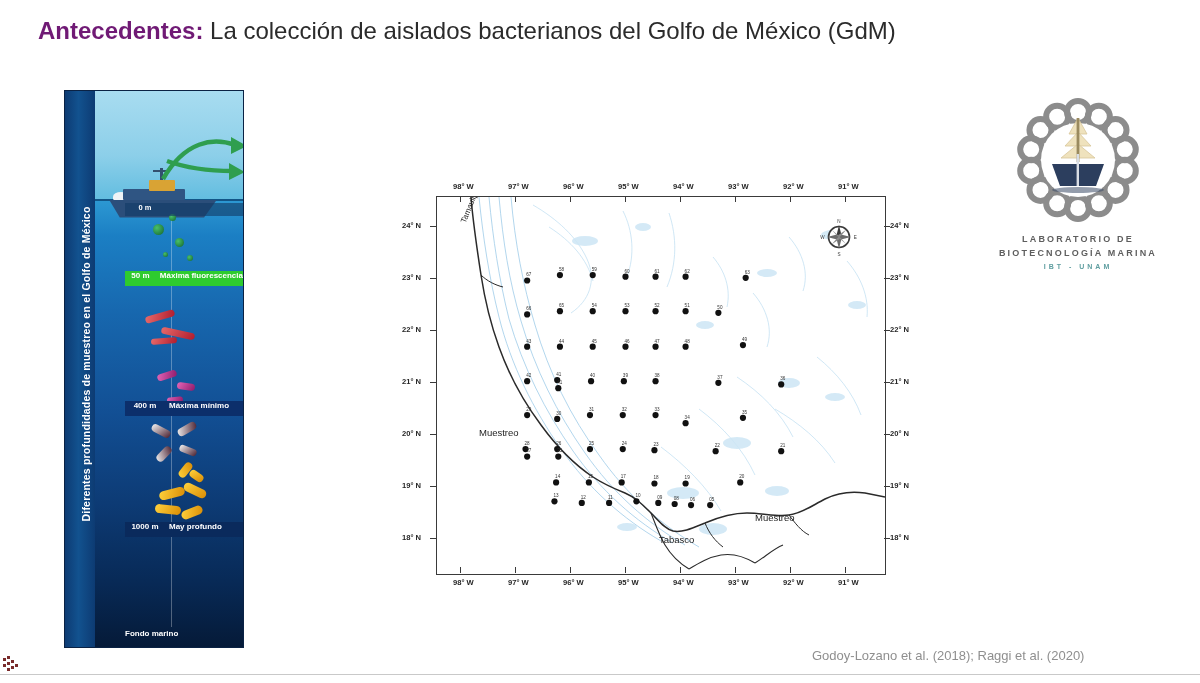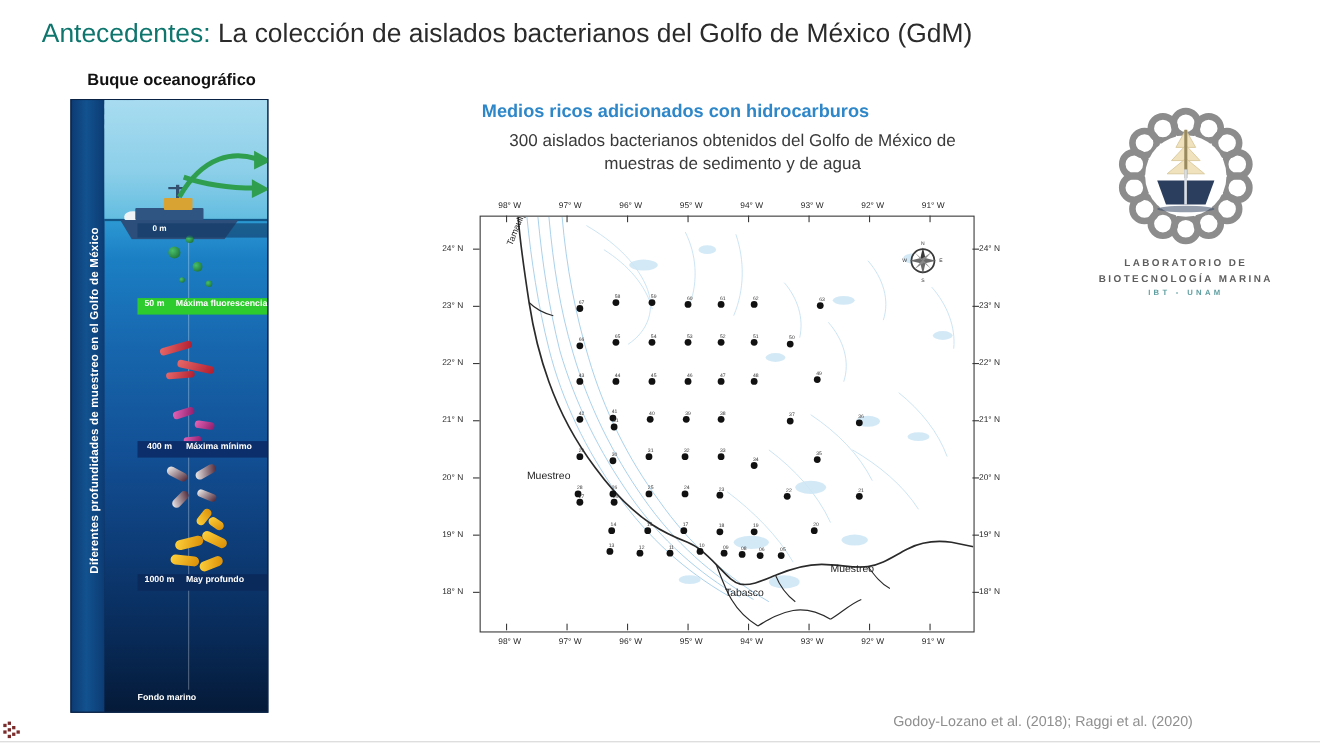--- a/index.html
+++ b/index.html
@@ -8,21 +8,21 @@
     background:#ffffff;
     font-family:"Liberation Sans", sans-serif;
     overflow:hidden;
     position:relative;
   }
   
   #slide-title{
     position:absolute;left:38px;top:14px;width:1120px;height:34px;
     font-size:24px;line-height:34px;color:#262626;white-space:nowrap;
   }
-  #slide-title .lead{color:#0f766e;font-weight:normal;}
+  #slide-title .lead{color:#701a75;font-weight:bold;}
   #slide-title .rest{color:#2b2b2b;}
 
   
   #wc-panel{position:absolute;left:46px;top:64px;width:212px;height:584px;}
   #wc-heading{
     position:absolute;left:10px;top:0;width:200px;height:22px;
     font-size:15px;font-weight:bold;color:#111;text-align:center;
     white-space:nowrap;
   }
   #wc-figure{
@@ -130,21 +130,21 @@
     font-size:15.5px;color:#3a3a3a;text-align:center;line-height:21px;
   }
   
   #map-frame{
     position:absolute;left:36px;top:110px;width:448px;height:377px;
     border:1.3px solid #3a3a3a;background:#ffffff;overflow:hidden;
   }
   #map-bathy{position:absolute;inset:0;}
   #map-coast{position:absolute;inset:0;}
   #map-dots{position:absolute;inset:0;}
-  .tick-lab{position:absolute;font-size:7.6px;font-weight:normal;color:#262626;white-space:nowrap;}
+  .tick-lab{position:absolute;font-size:7.6px;font-weight:bold;color:#262626;white-space:nowrap;}
   .tick-mark{position:absolute;background:#3a3a3a;}
   .place-lab{
     position:absolute;font-size:9.5px;color:#1d1d1d;white-space:nowrap;
   }
   #lab-tamaulipas{
     transform:rotate(-68deg);transform-origin:left top;font-size:8px;
   }
   #compass{position:absolute;left:0;top:0;width:40px;height:40px;}
   #map-caption{
     position:absolute;left:36px;top:496px;width:448px;
@@ -177,21 +177,20 @@
   #corner-mark{position:absolute;left:2px;top:655px;width:22px;height:22px;}
 </style>
 </head>
 <body>
 
 <div id="slide-title">
   <span class="lead">Antecedentes:</span><span class="rest"> La colección de aislados bacterianos del Golfo de México (GdM)</span>
 </div>
 
 <div id="wc-panel">
-  <div id="wc-heading">Buque oceanográfico</div>
 
   <div id="wc-figure">
 
     <div id="wc-sidebar">
       <div id="wc-sidebar-label">Diferentes profundidades de muestreo en el Golfo de México</div>
     </div>
 
     <div id="wc-water">
       <div id="wc-sky"></div>
       <div id="wc-sealine"></div>
@@ -258,22 +257,20 @@
       <div class="depth-band" id="band-1000">
         <span class="dv">1000 m</span>
         <span class="dl">May profundo</span>
       </div>
       <div id="band-floor">Fondo marino</div>
     </div>
   </div>
 </div>
 
 <div id="map-block">
-  <div id="map-kicker">Medios ricos adicionados con hidrocarburos</div>
-  <div id="map-sub">300 aislados bacterianos obtenidos del Golfo de México de muestras de sedimento y de agua</div>
 
   <div class="tick-lab" style="left:53px;top:96px;">98° W</div>
   <div class="tick-lab" style="left:108px;top:96px;">97° W</div>
   <div class="tick-lab" style="left:163px;top:96px;">96° W</div>
   <div class="tick-lab" style="left:218px;top:96px;">95° W</div>
   <div class="tick-lab" style="left:273px;top:96px;">94° W</div>
   <div class="tick-lab" style="left:328px;top:96px;">93° W</div>
   <div class="tick-lab" style="left:383px;top:96px;">92° W</div>
   <div class="tick-lab" style="left:438px;top:96px;">91° W</div>
 

